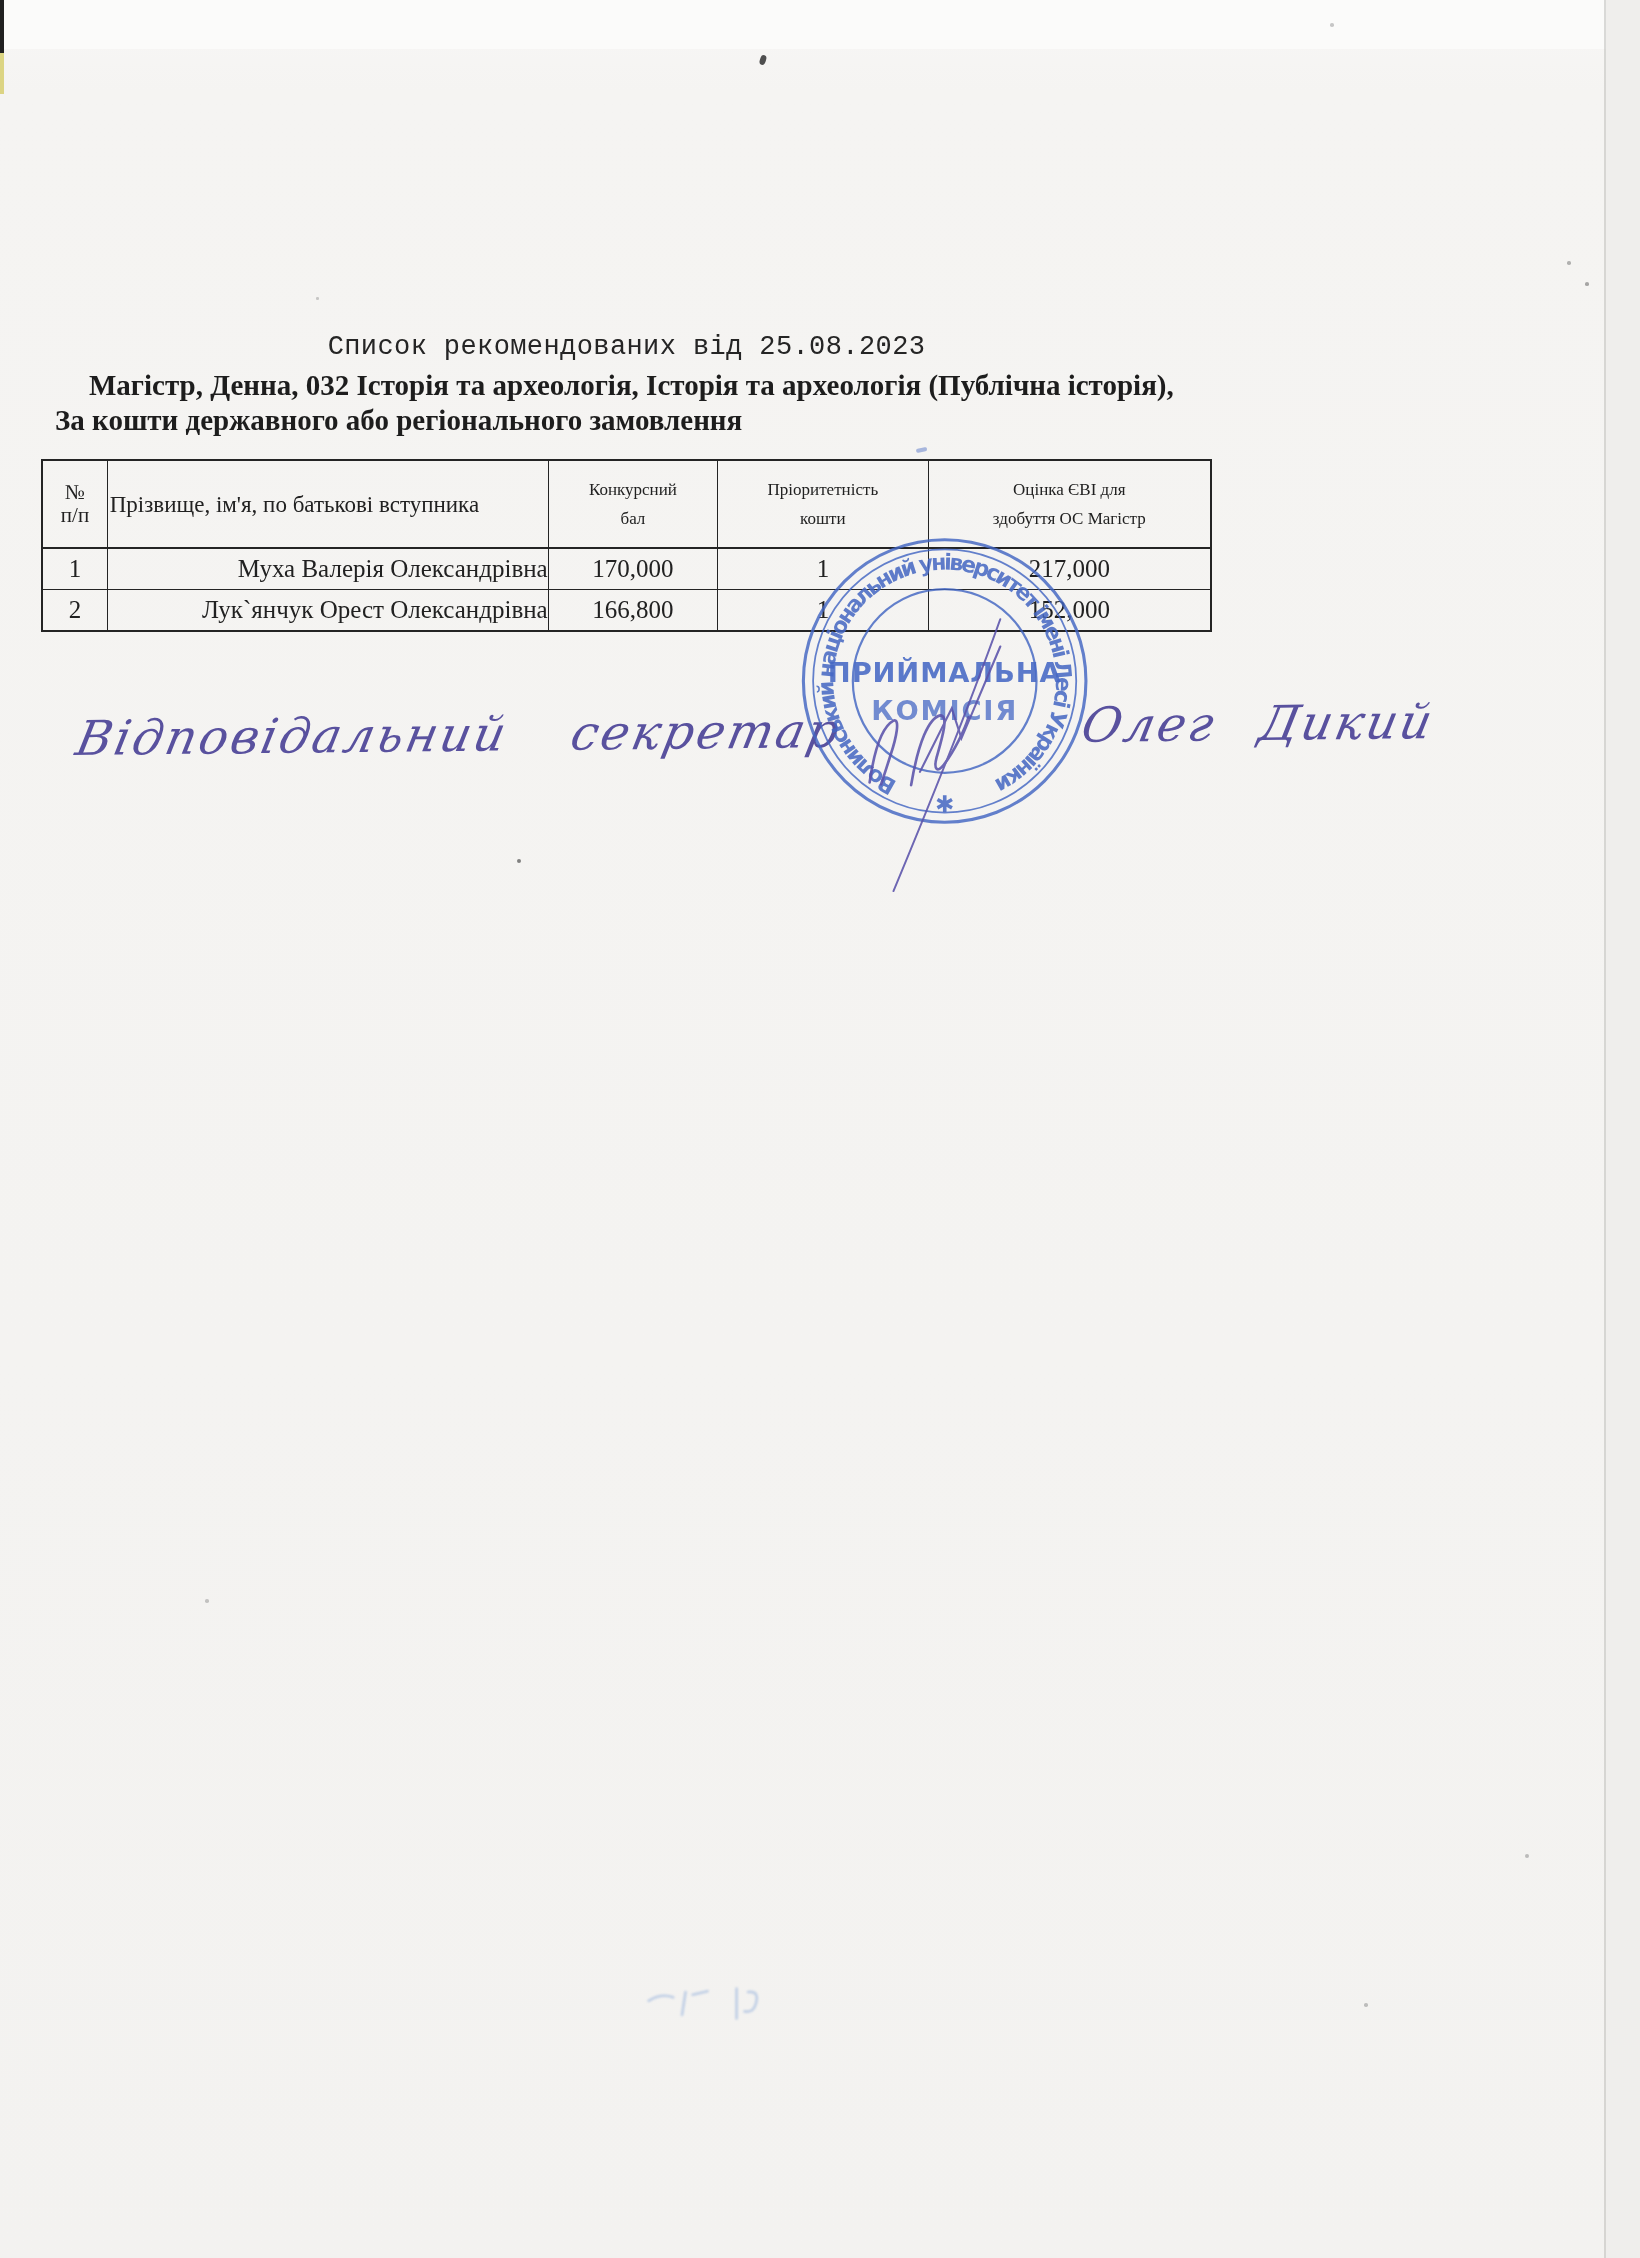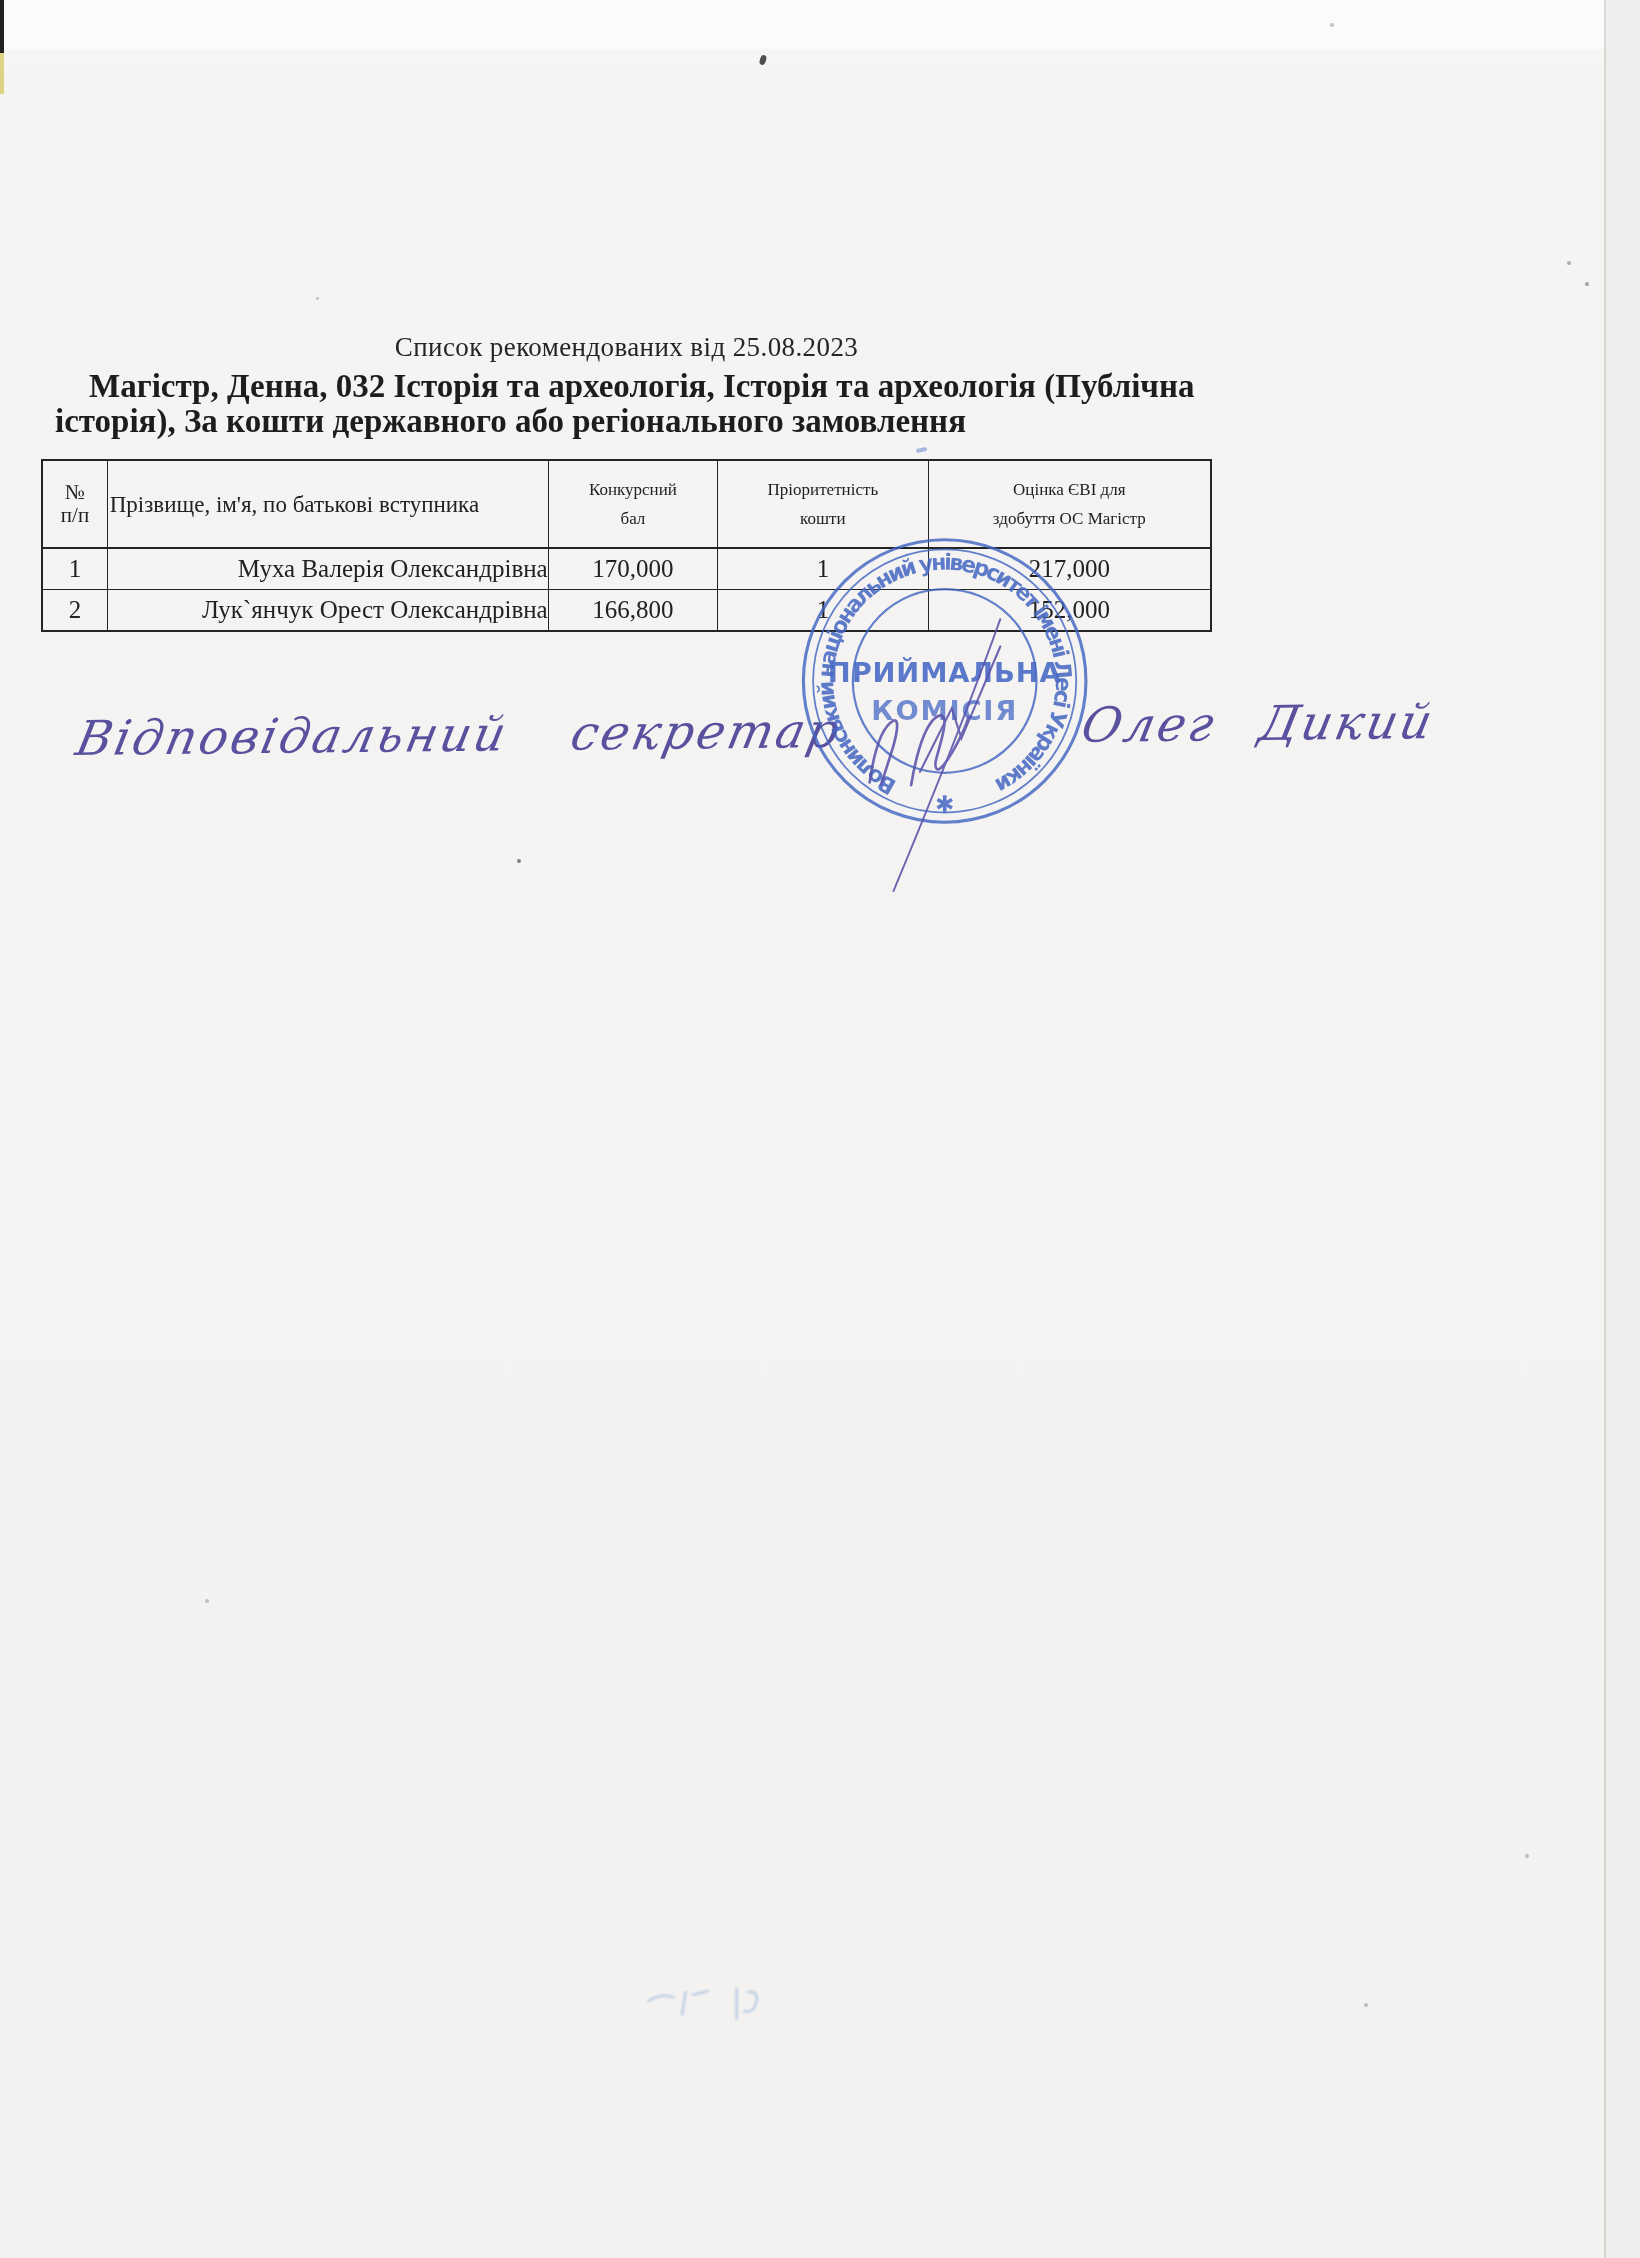--- a/index.html
+++ b/index.html
@@ -10,22 +10,22 @@
   }
   .paper{position:absolute;inset:0;background:linear-gradient(180deg,#f8f7f6 0%,#f5f4f2 4%,#f4f3f1 60%,#f3f2f0 100%);}
   .top-band{position:absolute;left:0;top:0;width:1641px;height:49px;background:#fbfbfa;}
   .edge-dark{position:absolute;left:0;top:0;width:4.4px;height:53px;background:#202020;}
   .edge-yellow{position:absolute;left:0;top:53px;width:3.5px;height:41px;background:#d3ca5e;opacity:.75;}
   .right-seam{position:absolute;left:1604px;top:0;width:1.8px;height:2258px;background:rgba(190,190,186,.55);}
   .right-band{position:absolute;left:1606px;top:0;width:35px;height:2258px;background:#efeeec;}
 
   
   .heading{position:absolute;left:55px;top:332px;width:1143px;color:#222;}
-  .doc-title{font-size:27px;text-align:center;letter-spacing:0.4px;color:#252525;}
-  .doc-subtitle{margin:6.2px 0 0 0;font-weight:bold;font-size:33px;line-height:35px;text-indent:34px;color:#1d1d1d;}
+  .doc-title{font-size:27px;text-align:center;letter-spacing:0.4px;color:#252525;font-family:Liberation Mono, monospace;}
+  .doc-subtitle{margin:6.2px 0 0 0;font-weight:bold;font-size:29px;line-height:35px;text-indent:34px;color:#1d1d1d;}
 
   
   .doc-table{position:absolute;left:41px;top:459px;width:1171px;border-collapse:collapse;table-layout:fixed;color:#212121;}
   .doc-table,.doc-table td,.doc-table th{border:1.8px solid #242424;}
   .doc-table{border-width:2.6px;}
   .doc-table th{font-weight:normal;font-size:17px;line-height:29px;height:86px;vertical-align:middle;text-align:center;padding:0;}
   .doc-table th.col-num{font-size:21px;line-height:23px;}
   .doc-table th.col-name{text-align:left;font-size:23px;padding:0 1.8px;margin-top:48px;}
   .doc-table tr.hdr{border-bottom:2.6px solid #242424;}
   .doc-table td{font-size:25px;height:40px;text-align:center;padding:0;}

